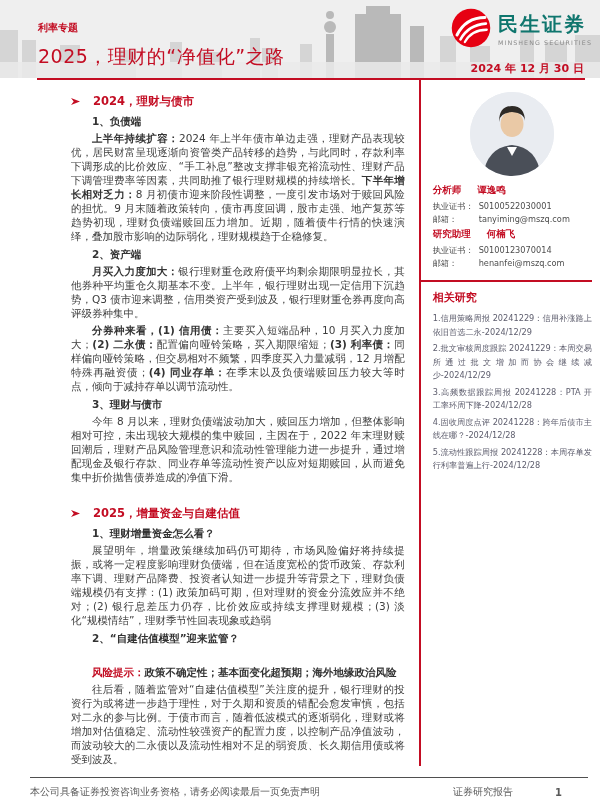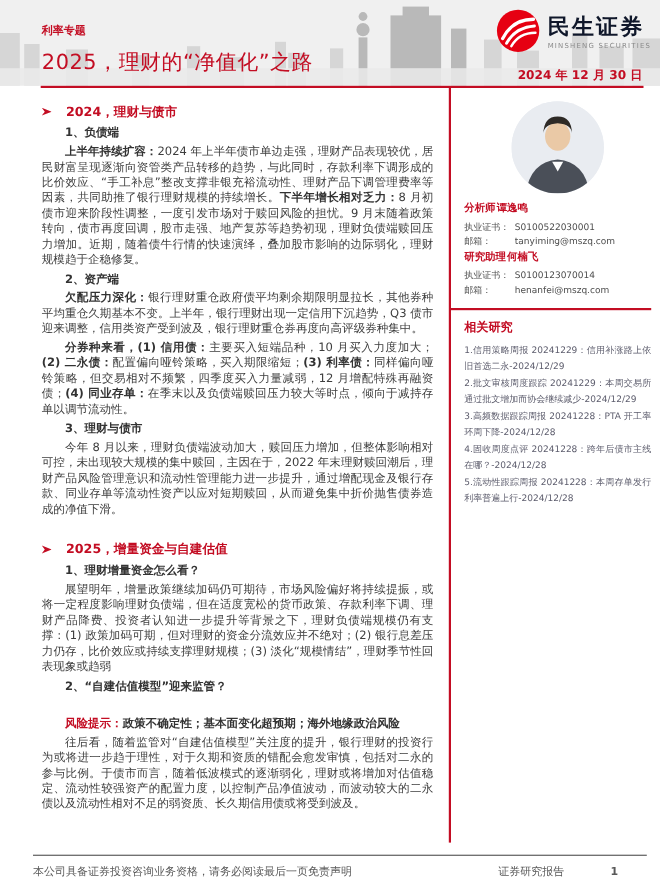--- a/index.html
+++ b/index.html
@@ -9,41 +9,41 @@
     font-family:"DejaVu Sans","Liberation Sans",sans-serif; overflow:hidden;
     --red:#c30d23; --brand:#e60012;
   }
   
   header { position:absolute; top:0; left:0; width:600px; height:78px; overflow:hidden; background:#f2f2f2; }
   .skyline { position:absolute; top:0; left:0; opacity:.75; }
   .hdr-category { position:absolute; top:21px; left:38px; font-size:10px; font-weight:bold; color:var(--red); }
   .hdr-title { position:absolute; top:44px; left:38px; font-size:19px; font-weight:normal; color:var(--red); letter-spacing:.5px; white-space:nowrap; }
   .hdr-date { position:absolute; top:61px; right:16px; font-size:11px; font-weight:bold; color:var(--red);text-align:center; }
   .logo { position:absolute; top:7px; right:8px; display:flex; align-items:center; gap:6px; }
-  .logo-cn { font-size:20px; font-weight:bold; color:#0f172a; letter-spacing:2px; white-space:nowrap; }
+  .logo-cn { font-size:20px; font-weight:bold; color:#0f766e; letter-spacing:2px; white-space:nowrap; }
   .logo-en { font-size:6.3px; color:#8a8a8a; letter-spacing:1.1px; text-align:right; margin-top:1px; white-space:nowrap; }
   .header-rule { position:absolute; top:78px; left:37px; width:548px; height:2px; background:var(--red); }
   
-  .content { position:absolute; top:80px; left:0; width:600px; height:686px; display:flex; }
+  .content { position:absolute; top:80px; left:0; width:600px; height:686px; display:flex;padding-left:33px; }
   .main { width:408px; padding:14px 14px 0 38px; font-size:10.5px; line-height:14px;
           color:#3d3d3d; text-align:justify; overflow:hidden; }
   .sec-h { display:flex; align-items:center; gap:13px; color:var(--red); font-weight:bold;
            font-size:11.5px; line-height:15px; margin:0 0 5px; }
   .sec-h.gap { margin-top:22px; }
   .arrow { width:9px; height:9px; flex:0 0 9px; background:var(--red);
            clip-path:polygon(0 10%,100% 50%,0 90%,30% 50%); }
   .sub-h { font-weight:bold; color:#333; font-size:10.5px; line-height:14px; margin:4px 0 3px; padding-left:21px; }
   p.body { margin:0 0 3px; text-indent:21px; }
   p.body .b { font-weight:bold; color:#333; }
   p.risk { margin-top:20px; font-weight:bold; color:#333; }
   p.risk .red { color:var(--red); }
   
   .sidebar { width:192px; border-left:2px solid var(--red); padding:10px 8px 0 12px; }
   .avatar { width:84px; height:84px; border-radius:50%; overflow:hidden; margin:2px auto 8px; background:#e9ecf1; }
-  .an-title { display:flex; gap:1px; color:var(--red); font-weight:bold; font-size:9.5px; line-height:12px; margin:2px 0 4px; }
+  .an-title { display:flex; gap:16px; color:var(--red); font-weight:bold; font-size:9.5px; line-height:12px; margin:2px 0 4px; }
   .info-row { display:flex; font-size:8.2px; color:#4d4d4d; line-height:13px; }
   .info-label { width:46px; flex:0 0 46px; }
   .related-rule { height:2px; background:var(--red); margin:10px 0 8px -12px; }
   .related-title { color:var(--red); font-weight:bold; font-size:11px; margin:0 0 7px; }
   .related-list { list-style:none; font-size:8.2px; color:#5d5d6d; }
   .related-list li { line-height:13.5px; margin-bottom:3px; text-align:justify; }
   
   footer { position:absolute; top:777px; left:30px; right:12px; border-top:1px solid #4f4f4f;
            padding-top:7px; display:flex; align-items:center; font-size:10px; color:#595959; }
   .f-left { flex:1; }
@@ -104,21 +104,21 @@
 
   <div class="content">
     <main class="main">
         <div class="sec-h">
           <span class="arrow"></span>
           <span>2024，理财与债市</span>
         </div>
         <div class="sub-h">1、负债端</div>
         <p class="body"><span class="b">上半年持续扩容：</span><span>2024 年上半年债市单边走强，理财产品表现较优，居民财富呈现逐渐向资管类产品转移的趋势，与此同时，存款利率下调形成的比价效应、“手工补息”整改支撑非银充裕流动性、理财产品下调管理费率等因素，共同助推了银行理财规模的持续增长。</span><span class="b">下半年增长相对乏力：</span><span>8 月初债市迎来阶段性调整，一度引发市场对于赎回风险的担忧。9 月末随着政策转向，债市再度回调，股市走强、地产复苏等趋势初现，理财负债端赎回压力增加。近期，随着债牛行情的快速演绎，叠加股市影响的边际弱化，理财规模趋于企稳修复。</span></p>
         <div class="sub-h">2、资产端</div>
-        <p class="body"><span class="b">欠配压力深化：</span><span>银行理财重仓政府债平均剩余期限明显拉长，其他券种平均重仓久期基本不变。上半年，银行理财出现一定信用下沉趋势，Q3 债市迎来调整，信用类资产受到波及，银行理财重仓券再度向高评级券种集中。</span></p>
+        <p class="body"><span class="b">月买入力度加大：</span><span>银行理财重仓政府债平均剩余期限明显拉长，其他券种平均重仓久期基本不变。上半年，银行理财出现一定信用下沉趋势，Q3 债市迎来调整，信用类资产受到波及，银行理财重仓券再度向高评级券种集中。</span></p>
         <p class="body"><span class="b">分券种来看，(1) 信用债：</span><span>主要买入短端品种，10 月买入力度加大；</span><span class="b">(2) 二永债：</span><span>配置偏向哑铃策略，买入期限缩短；</span><span class="b">(3) 利率债：</span><span>同样偏向哑铃策略，但交易相对不频繁，四季度买入力量减弱，12 月增配特殊再融资债；</span><span class="b">(4) 同业存单：</span><span>在季末以及负债端赎回压力较大等时点，倾向于减持存单以调节流动性。</span></p>
         <div class="sub-h">3、理财与债市</div>
         <p class="body"><span>今年 8 月以来，理财负债端波动加大，赎回压力增加，但整体影响相对可控，未出现较大规模的集中赎回，主因在于，2022 年末理财赎回潮后，理财产品风险管理意识和流动性管理能力进一步提升，通过增配现金及银行存款、同业存单等流动性资产以应对短期赎回，从而避免集中折价抛售债券造成的净值下滑。</span></p>
         <div class="sec-h gap">
           <span class="arrow"></span>
           <span>2025，增量资金与自建估值</span>
         </div>
         <div class="sub-h">1、理财增量资金怎么看？</div>
         <p class="body"><span>展望明年，增量政策继续加码仍可期待，市场风险偏好将持续提振，或将一定程度影响理财负债端，但在适度宽松的货币政策、存款利率下调、理财产品降费、投资者认知进一步提升等背景之下，理财负债端规模仍有支撑：(1) 政策加码可期，但对理财的资金分流效应并不绝对；(2) 银行息差压力仍存，比价效应或持续支撑理财规模；(3) 淡化“规模情结”，理财季节性回表现象或趋弱</span></p>
         <div class="sub-h">2、“自建估值模型”迎来监管？</div>

